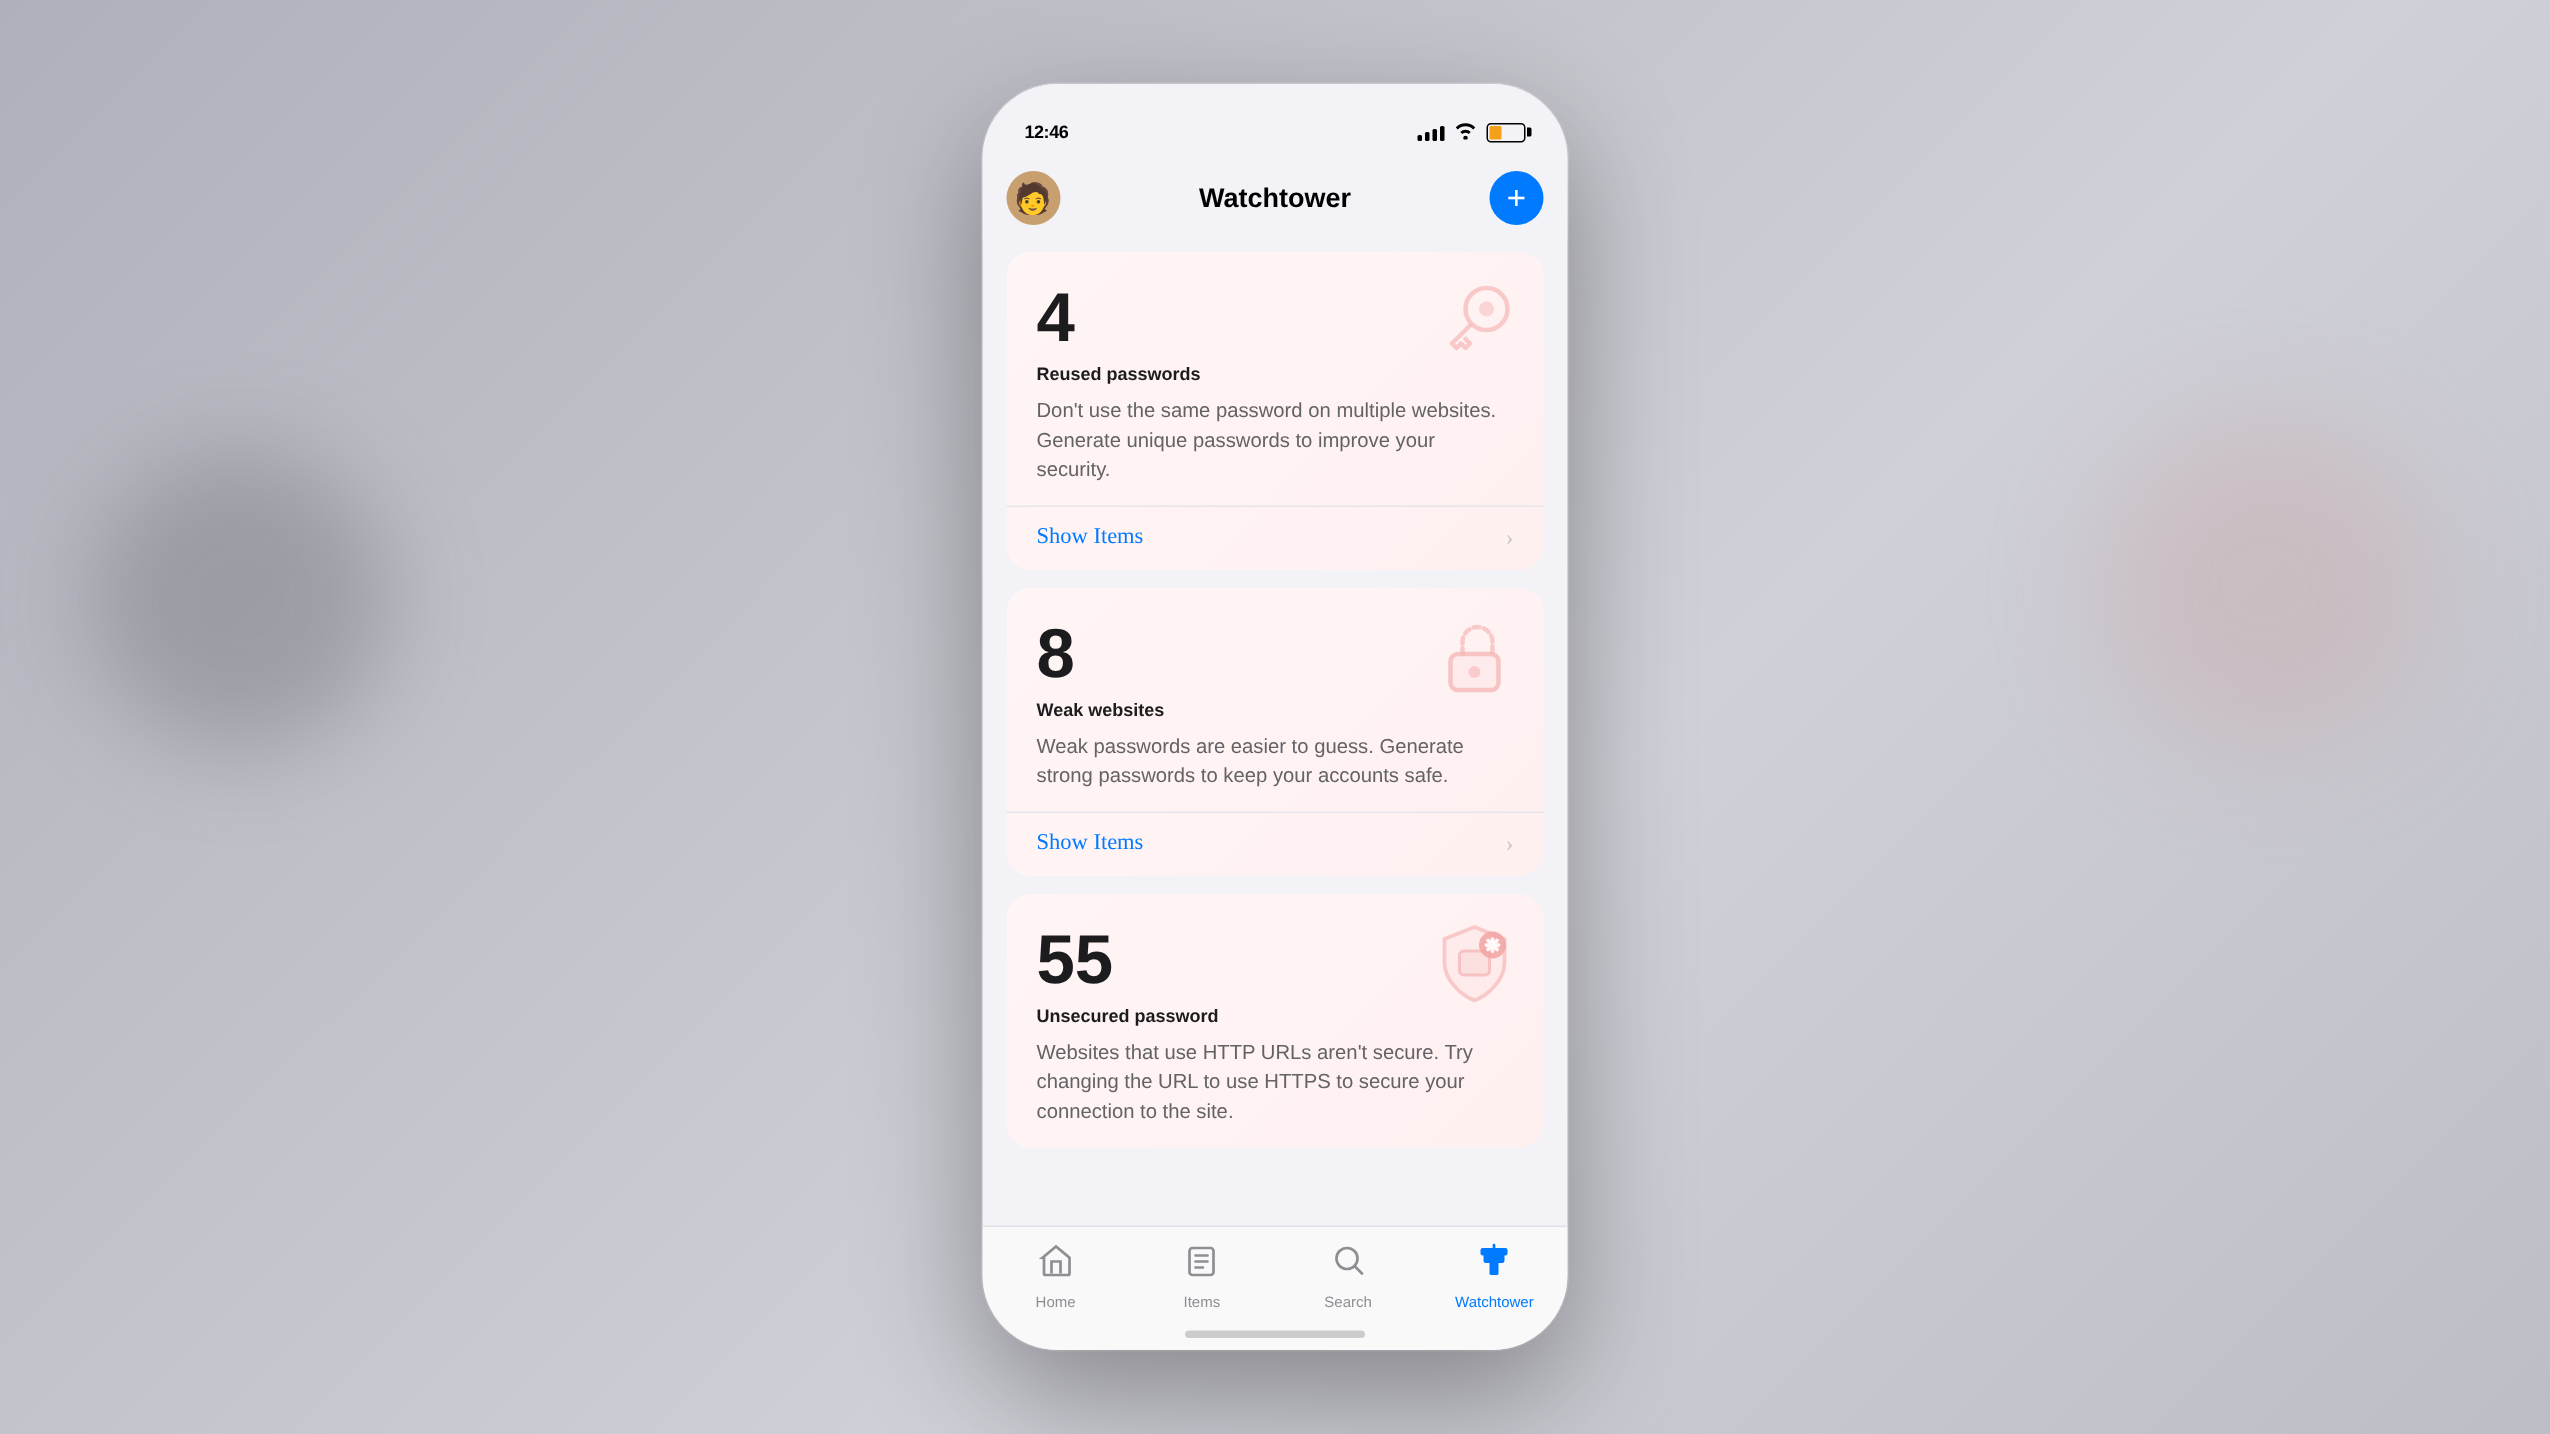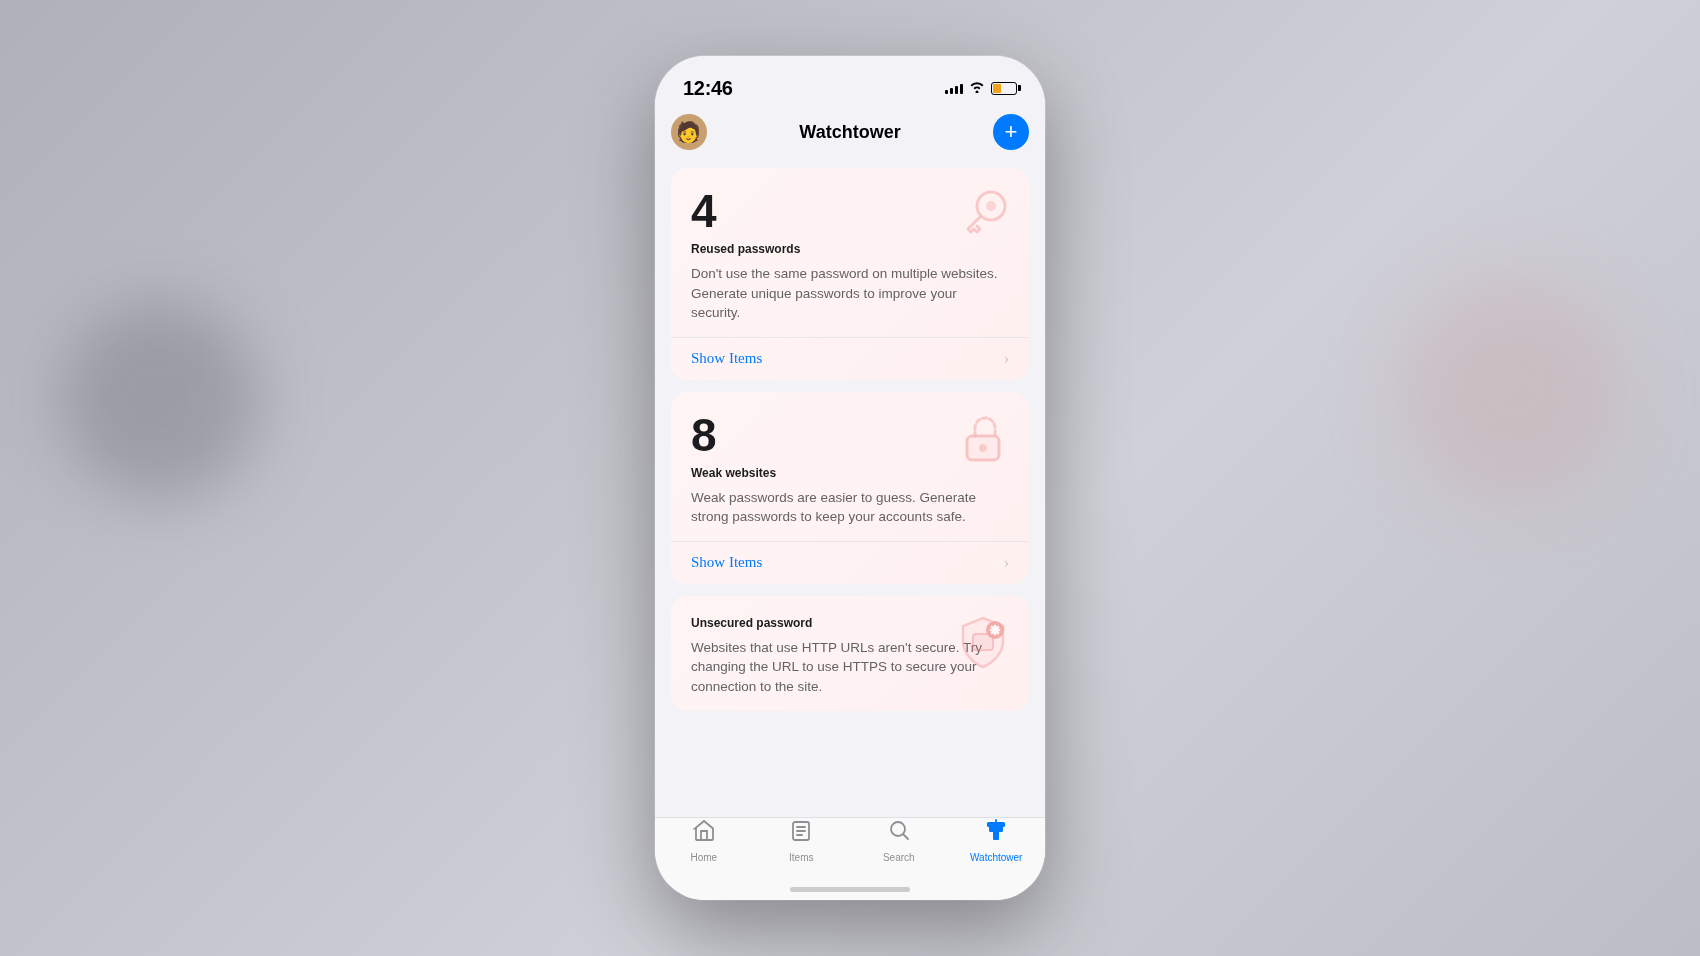--- a/index.html
+++ b/index.html
@@ -57,21 +57,21 @@
     .status-bar {
       height: 50px;
       background: #f2f2f7;
       display: flex;
       align-items: center;
       justify-content: space-between;
       padding: 14px 28px 0 28px;
     }
 
     .status-time {
-      font-size: 20px;
+      font-size: 12px;
       font-weight: 600;
       color: #000;
       letter-spacing: -0.3px;
     }
 
     .status-icons {
       display: flex;
       align-items: center;
       gap: 6px;
     }
@@ -259,20 +259,21 @@
       position: absolute;
       bottom: 0;
       left: 0;
       right: 0;
       height: 83px;
       background: rgba(249,249,250,0.95);
       border-top: 1px solid #e0e0e5;
       display: flex;
       align-items: flex-start;
       justify-content: space-around;
+      padding-top: 10px;
     }
 
     .tab-item {
       display: flex;
       flex-direction: column;
       align-items: center;
       gap: 4px;
       cursor: pointer;
       min-width: 70px;
     }
@@ -397,20 +398,21 @@
         <div class="card-icon icon-shield">
           <svg viewBox="0 0 60 60" fill="none" xmlns="http://www.w3.org/2000/svg">
             <path d="M30 6 L50 14 V30 C50 42 38 52 30 55 C22 52 10 42 10 30 V14 Z" fill="rgba(232,136,136,0.18)" stroke="#e88" stroke-width="2.5" opacity="0.7"></path>
             <rect x="20" y="22" width="20" height="16" rx="3" fill="rgba(232,136,136,0.25)" stroke="#e88" stroke-width="2" opacity="0.8"></rect>
             <circle cx="42" cy="18" r="9" fill="rgba(232,100,100,0.85)"></circle>
             <path d="M38 18 L46 18 M42 14 L42 22" stroke="white" stroke-width="2.5" stroke-linecap="round"></path>
             <path d="M39 15 L45 21" stroke="white" stroke-width="2.5" stroke-linecap="round"></path>
             <path d="M45 15 L39 21" stroke="white" stroke-width="2.5" stroke-linecap="round"></path>
           </svg>
         </div>
+        <div class="card-count">55</div>
         <div class="card-title">Unsecured password</div>
         <div class="card-desc">Websites that use HTTP URLs aren't secure. Try changing the URL to use HTTPS to secure your connection to the site.</div>
       </div>
     </div>
 
   </div>
 
   <div class="tab-bar">
     <div class="tab-item">
       <span class="tab-icon">

